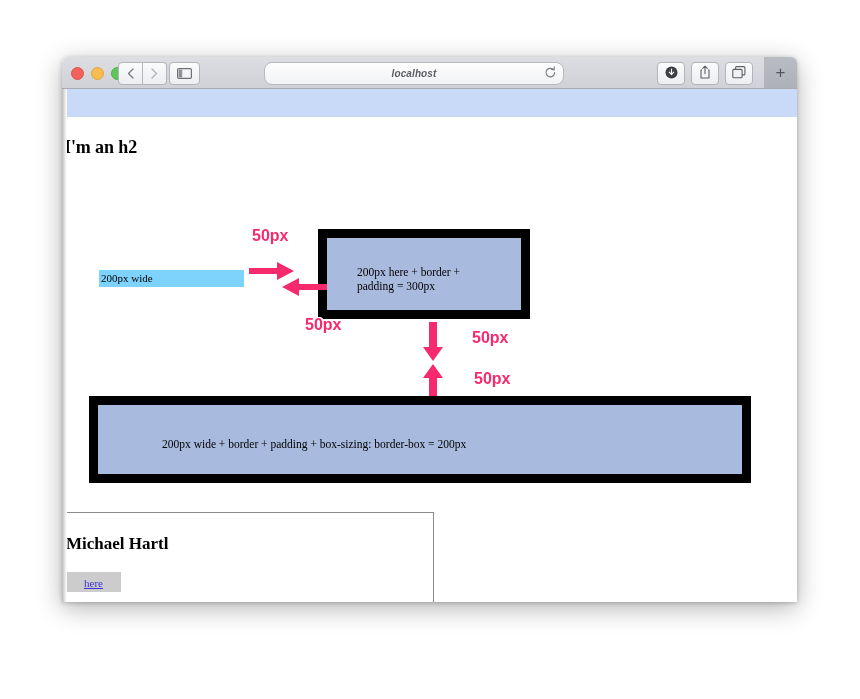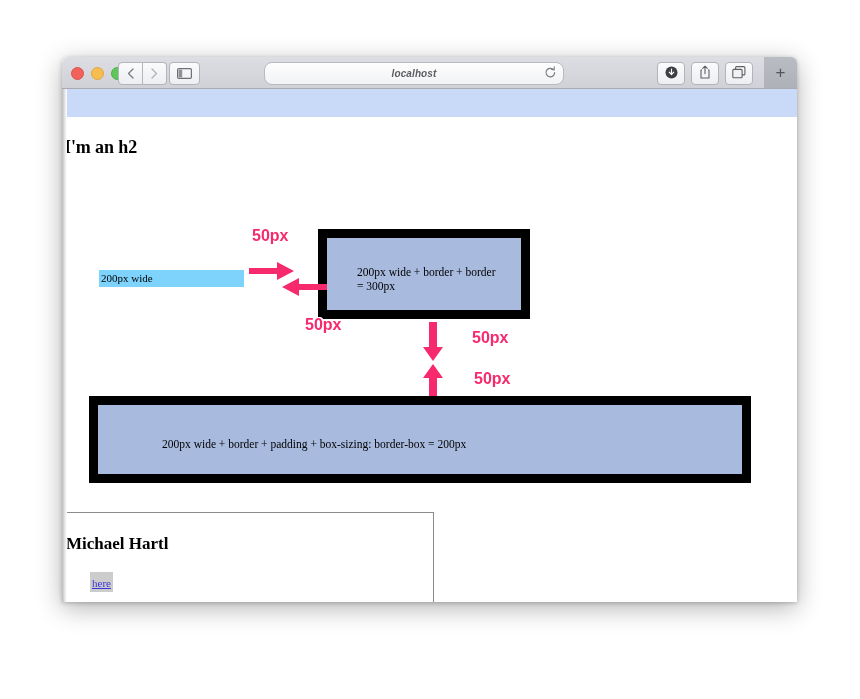--- a/index.html
+++ b/index.html
@@ -282,22 +282,21 @@
     font-family: "Liberation Serif", serif;
     font-weight: bold;
     font-size: 17px;
     color: #000000;
   }
   .card-link {
     position: absolute;
     left: 2px;
     top: 59px;
     background: #cccccc;
-    padding: 1px 2px;
-    margin-left: 24px;
+    padding: 1px 18px;
   }
   .card-link a {
     font-family: "Liberation Serif", serif;
     font-size: 11px;
     color: #3b34d6;
     text-decoration: underline;
   }
 </style>
 </head>
 <body>
@@ -386,21 +385,21 @@
 
     <div class="blue-band"></div>
 
     <div class="h2-title">I'm an h2</div>
 
     <div class="bar-200">
       <span>200px wide</span>
     </div>
 
     <div class="box-300">
-      <div class="box-label">200px wide + border + border = 300px</div>
+      <div class="box-label">200px here + border + padding = 300px</div>
     </div>
 
     <div class="arrow" style="left:187px; top:170px;">
       <svg width="46" height="24" viewBox="0 0 46 24">
         <path d="M0 9 L28 9 L28 3 L45 12 L28 21 L28 15 L0 15 Z" fill="#f72a6d"></path>
       </svg>
     </div>
     <div class="arrow" style="left:219px; top:186px;">
       <svg width="46" height="24" viewBox="0 0 46 24">
         <path d="M46 9 L18 9 L18 3 L1 12 L18 21 L18 15 L46 15 Z" fill="#f72a6d"></path>

